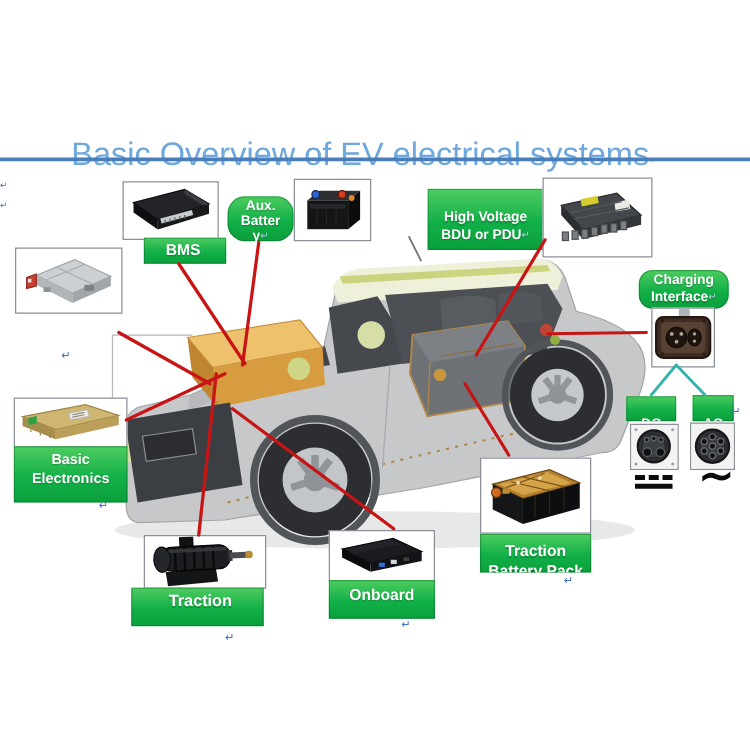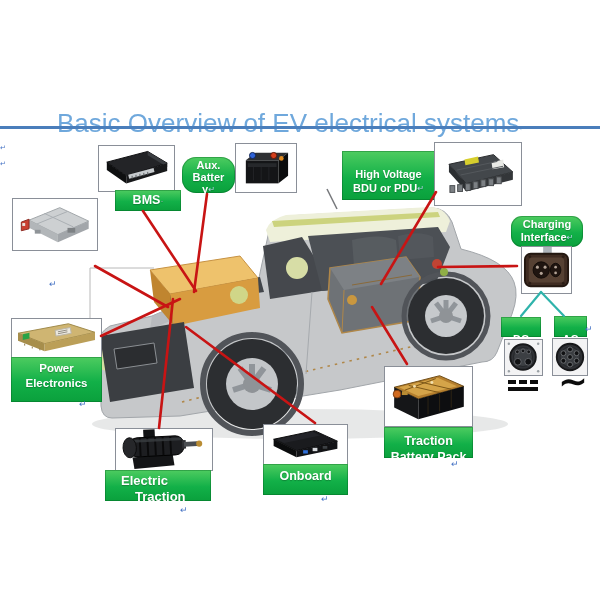--- a/index.html
+++ b/index.html
@@ -189,42 +189,41 @@
       <polygon points="5,15 58,5 86,14 33,26" fill="#cfb572" stroke="#9d8747"></polygon>
       <polygon points="5,15 33,26 33,34 5,23" fill="#a78e4c"></polygon>
       <polygon points="33,26 86,14 86,22 33,34" fill="#bb9f58"></polygon>
       <polygon points="44,12 60,9 61,15 45,18" fill="#ece9e0" stroke="#b9b5aa"></polygon>
       <path d="M47,13.5 l10,-2 M47,15.5 l10,-2" stroke="#8e8a80"></path>
       <polygon points="10,16 17,14.6 17,20.6 10,22" fill="#2aa347"></polygon>
       <path d="M12,26 l0,2 M20,29 l0,2 M28,31 l0,2" stroke="#8a7440"></path>
     </svg>
   </div>
   <div class="glabel" style="left:11px;top:357px;width:91px;height:45px;font-size:11.5px;line-height:15px;padding-top:4px;">
-    <div>Power</div>
+    <div>Basic</div>
     <div>Electronics</div>
   </div>
   <span class="pil" style="left:79px;top:399px;">↵</span>
 
   <div class="img-box" style="left:115px;top:428px;width:98px;height:43px;">
     <svg width="96" height="41" viewBox="0 0 98 43">
       <polygon points="16,30 58,26 60,38 18,42" fill="#141517"></polygon>
       <g transform="rotate(-3 45 18)">
         <rect x="28" y="0" width="12" height="10" fill="#111214"></rect>
         <rect x="12" y="8" width="58" height="20" rx="9" fill="#1d1e21" stroke="#000"></rect>
         <path d="M24,8 l0,20 M32,8 l0,20 M40,8 l0,20 M48,8 l0,20 M56,8 l0,20" stroke="#0a0a0b" stroke-width="2"></path>
         <rect x="14" y="10" width="54" height="3" rx="1.5" fill="#3a3d41" opacity="0.8"></rect>
         <ellipse cx="13" cy="18" rx="7" ry="10.5" fill="#26272a" stroke="#0a0a0b"></ellipse>
         <rect x="68" y="13" width="4" height="9" fill="#2e2f33"></rect>
         <rect x="70" y="15" width="14" height="5" fill="#4a4d51"></rect>
         <circle cx="86" cy="17.5" r="3.2" fill="#b98c33"></circle>
       </g>
     </svg>
   </div>
   <div class="glabel" style="left:105px;top:470px;width:106px;height:31px;font-size:13px;line-height:16px;padding-top:3px;text-align:left;">
-    <div style="padding-left:16px;">Electric</div>
     <div style="padding-left:30px;">Traction</div>
   </div>
   <span class="pil" style="left:180px;top:505px;">↵</span>
 
   <div class="img-box" style="left:263px;top:424px;width:85px;height:41px;">
     <svg width="83" height="39" viewBox="0 0 85 41">
       <polygon points="9,15 52,6 76,17 33,27" fill="#1a1b1e" stroke="#070708"></polygon>
       <polygon points="12,15 50,7 58,11 20,19" fill="#2c2e33" opacity="0.5"></polygon>
       <polygon points="9,15 33,27 33,34 9,22" fill="#0b0c0d"></polygon>
       <polygon points="33,27 76,17 76,25 33,34" fill="#121316"></polygon>

